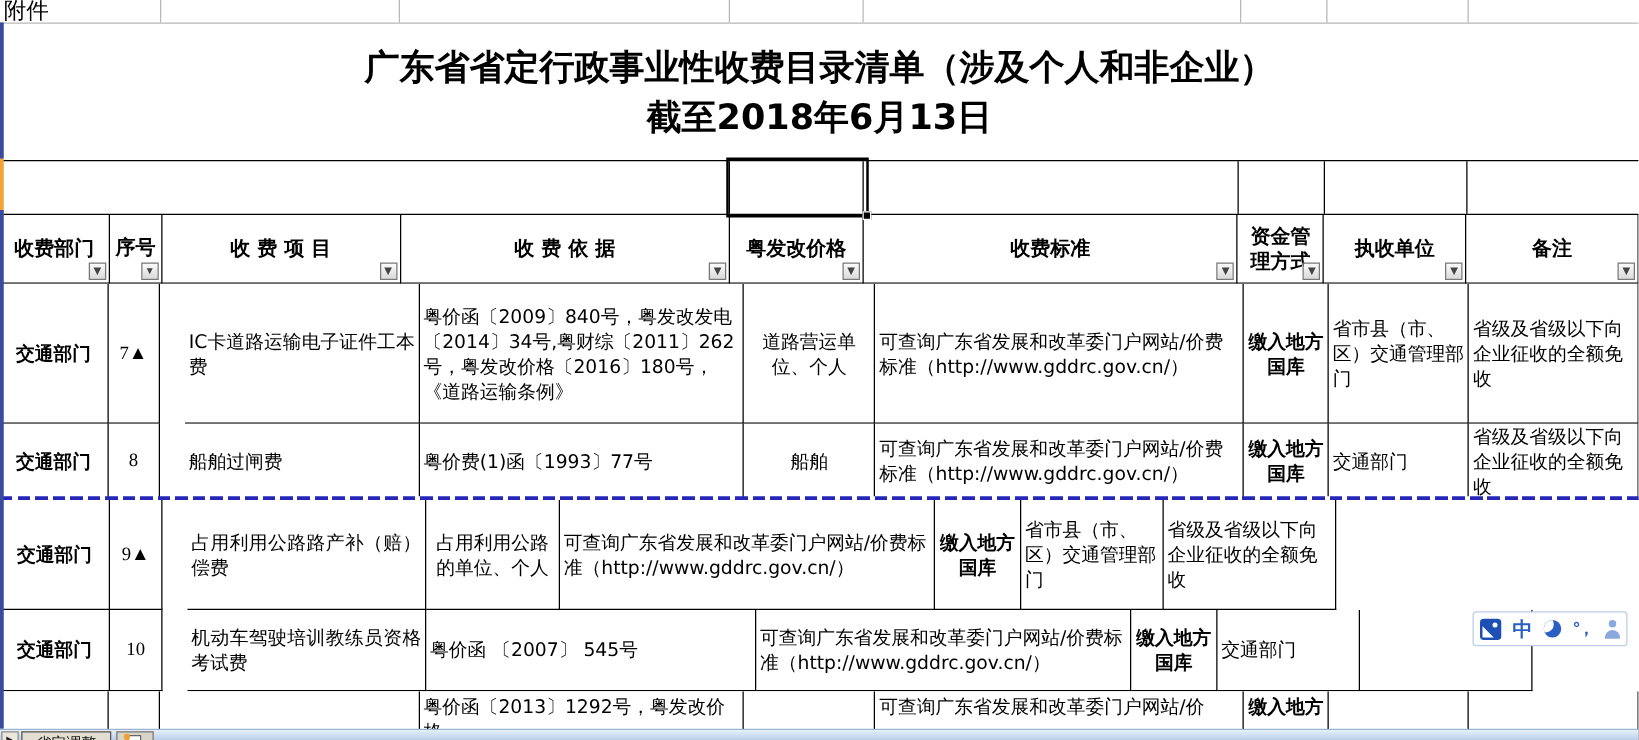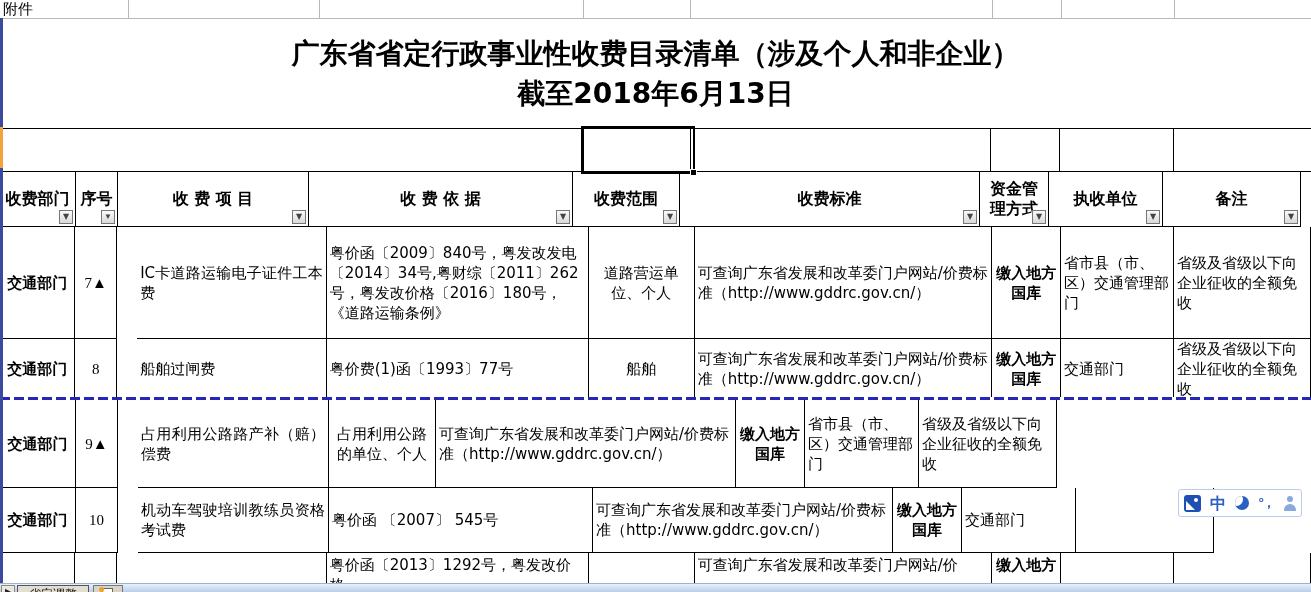--- a/index.html
+++ b/index.html
@@ -2,21 +2,21 @@
 <html><head>
 <meta charset="utf-8">
 <style>
   html,body{margin:0;padding:0;background:#fff;}
   #screen{position:relative;width:1311px;height:592px;background:#fff;overflow:hidden;
           font-family:"DejaVu Sans",sans-serif;color:#000;}
 
   
   .grid-h{position:absolute;left:0;top:18px;width:1311px;height:1px;background:#b8b8b8;}
   .grid-v{position:absolute;top:0;width:1px;height:18px;background:#b8b8b8;}
-  .attachment{position:absolute;left:3px;top:0px;font-size:15px;line-height:18px;text-align:center;}
+  .attachment{position:absolute;left:3px;top:0px;font-size:18px;line-height:18px;text-align:center;}
 
   
   .title-block{position:absolute;left:0;top:18px;width:1311px;height:110px;text-align:center;}
   .title-line1{margin-top:16px;font-size:28px;font-weight:bold;line-height:40px;}
   .title-line2{font-size:28px;font-weight:bold;line-height:40px;}
   .title-bottom-border{position:absolute;left:0;top:128px;width:1311px;height:1px;background:#000;}
 
   
   .pre-v{position:absolute;top:129px;width:1px;height:42px;background:#000;}
 
@@ -28,21 +28,21 @@
   
   .table-area{position:absolute;left:0;top:171px;width:1311px;border-top:1px solid #000;}
   .trow{display:flex;width:1311px;overflow:hidden;}
   .tcell{box-sizing:border-box;border-right:1px solid #000;border-bottom:1px solid #000;
          padding:2px 3px;font-size:15px;line-height:20px;display:flex;flex-direction:column;
          justify-content:center;overflow:hidden;word-break:break-all;}
   .header-row .tcell{align-items:center;justify-content:center;font-weight:bold;font-size:16px;
                      position:relative;text-align:center;}
   .header-row{height:55px;}
   .header-row .tcell{height:55px;}
-  .c0{width:76px;}  .c1{width:42px;font-family:Liberation Serif, serif;}  .c2{width:191px;} .c3{width:264px;} .c4{width:107px;}
+  .c0{width:88px;}  .c1{width:42px;font-family:Liberation Serif, serif;}  .c2{width:191px;} .c3{width:264px;} .c4{width:107px;}
   .c5{width:300px;} .c6{width:69px;}  .c7{width:114px;} .c8{width:138px;}
   .col-bold{font-weight:bold;}
   .col-center{text-align:center;align-items:center;}
   .col-justify{text-align:justify;margin-left:20px;}
   .narrow{display:inline-block;max-width:52px;}
   .r0{height:112px;} .r1{height:61px;} .r2{height:88px;} .r3{height:65px;} .r4{height:60px;}
   .r4 .tcell{justify-content:flex-start;}
 
   .filter-btn{position:absolute;right:2px;bottom:2px;width:14px;height:14px;box-sizing:border-box;
               background:linear-gradient(#fbfbfb,#d9d9d9);border:1px solid #777;
@@ -138,21 +138,21 @@
             <span>▼</span>
           </div>
       </div>
       <div class="tcell c3">
         <span>收 费 依 据</span>
         <div class="filter-btn">
             <span>▼</span>
           </div>
       </div>
       <div class="tcell c4">
-        <span>收费范围</span>
+        <span>粤发改价格</span>
         <div class="filter-btn">
             <span>▼</span>
           </div>
       </div>
       <div class="tcell c5">
         <span>收费标准</span>
         <div class="filter-btn">
             <span>▼</span>
           </div>
       </div>

